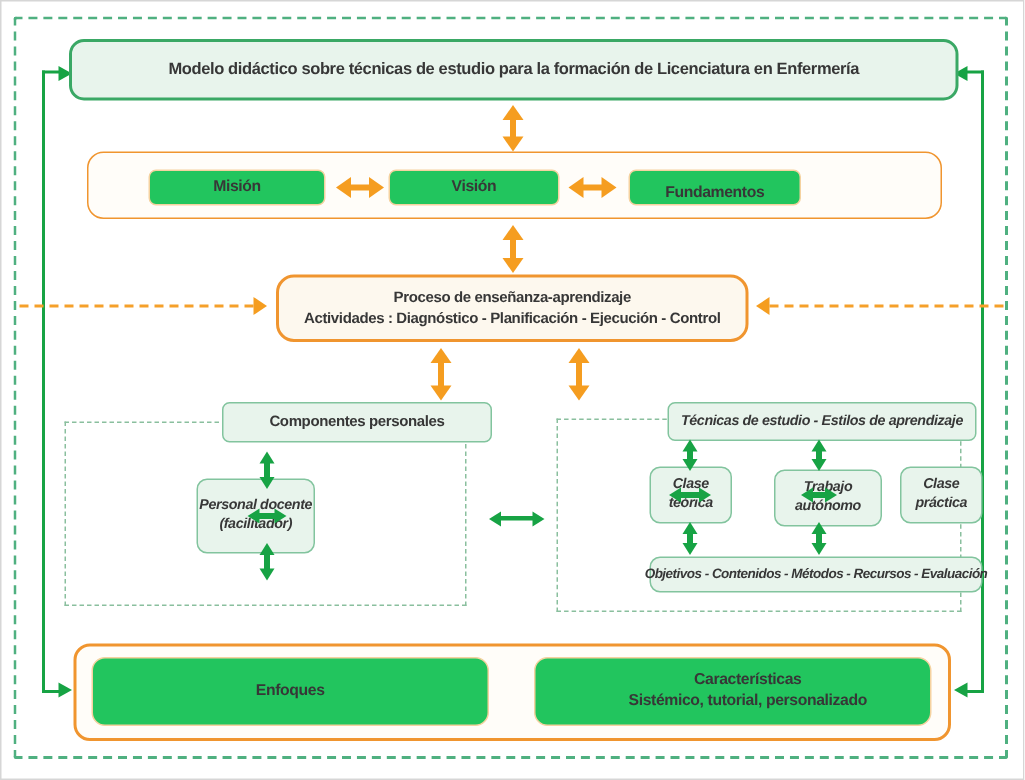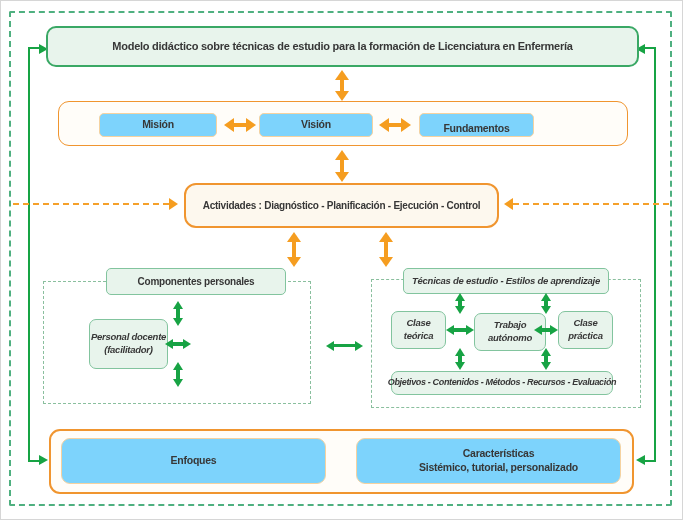--- a/index.html
+++ b/index.html
@@ -6,23 +6,23 @@
   .stage{
     position:relative;width:683px;height:520px;box-sizing:border-box;
     background:#ffffff;border:1px solid #d6d6d6;overflow:hidden;
     font-family:"Liberation Sans","DejaVu Sans",sans-serif;
     color:#373737;font-weight:bold;
   }
   .abs{position:absolute;box-sizing:border-box;}
   .bx{position:absolute;box-sizing:border-box;display:flex;flex-direction:column;
       align-items:center;justify-content:center;text-align:center;
       letter-spacing:-0.25px;line-height:1.32;}
-  .mint{background:#e8f4ec;border:1px solid #82c49e;border-radius:5px;}
+  .mint{background:#e8f4ec;border:1px solid #82c49e;border-radius:5px;margin-left:42px;}
   .mint-lg{background:#e8f4ec;border:2px solid #3aa865;border-radius:10px;text-align:center;}
-  .cream{background:#7dd3fc;border:1px solid #f5d2a0;border-radius:5px;}
+  .cream{background:#22c55e;border:1px solid #f5d2a0;border-radius:5px;}
   .orange-frame{border:2px solid #f0952f;border-radius:11px;background:#fffdf9;}
   .dashed-section{border:1.5px dashed #8abf9e;background:transparent;}
   .outer-dash{border:2px dashed #4fb080;}
   
   .ar{position:absolute;}
   .ar::before,.ar::after{content:"";position:absolute;width:0;height:0;border-style:solid;}
   .ar-h .shaft{position:absolute;left:6px;right:6px;top:50%;height:3.2px;margin-top:-1.6px;background:currentColor;}
   .ar-h::before{left:0;top:50%;margin-top:-5px;border-width:5px 8px 5px 0;border-color:transparent currentColor transparent transparent;}
   .ar-h::after{right:0;top:50%;margin-top:-5px;border-width:5px 0 5px 8px;border-color:transparent transparent transparent currentColor;}
   .ar-v .shaft{position:absolute;top:6px;bottom:6px;left:50%;width:3.2px;margin-left:-1.6px;background:currentColor;}
@@ -92,20 +92,21 @@
     </div>
   <div class="ar ar-h orangeA z4" style="left:378px;top:117px;width:32px;height:14px;">
       <span class="shaft"></span>
     </div>
 
   <div class="ar ar-v orangeA z4" style="left:334px;top:149px;width:14px;height:32px;">
       <span class="shaft"></span>
     </div>
 
   <div class="bx f10 z2" style="left:183px;top:182px;width:315px;height:45px;background:#fdf8ee;border:2px solid #f0952f;border-radius:12px;">
+    <span>Proceso de enseñanza-aprendizaje</span>
     <span>Actividades : Diagnóstico - Planificación - Ejecución - Control</span>
   </div>
 
   <div class="feed z1" style="left:12px;top:202px;width:156px;"></div>
   <div class="tri tri-right abs z1" style="left:168px;top:197px;"></div>
   <div class="feed z1" style="left:512px;top:202px;width:156px;"></div>
   <div class="tri tri-left abs z1" style="left:503px;top:197px;"></div>
 
   <div class="ar ar-v orangeA z4" style="left:286px;top:231px;width:14px;height:35px;">
       <span class="shaft"></span>

